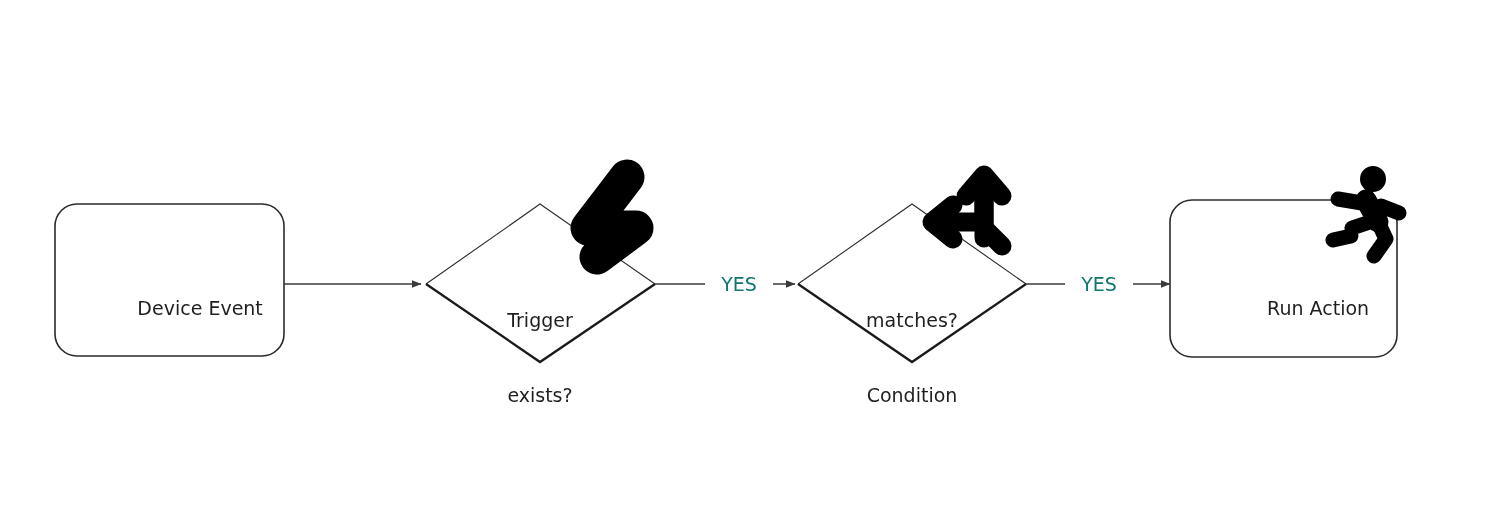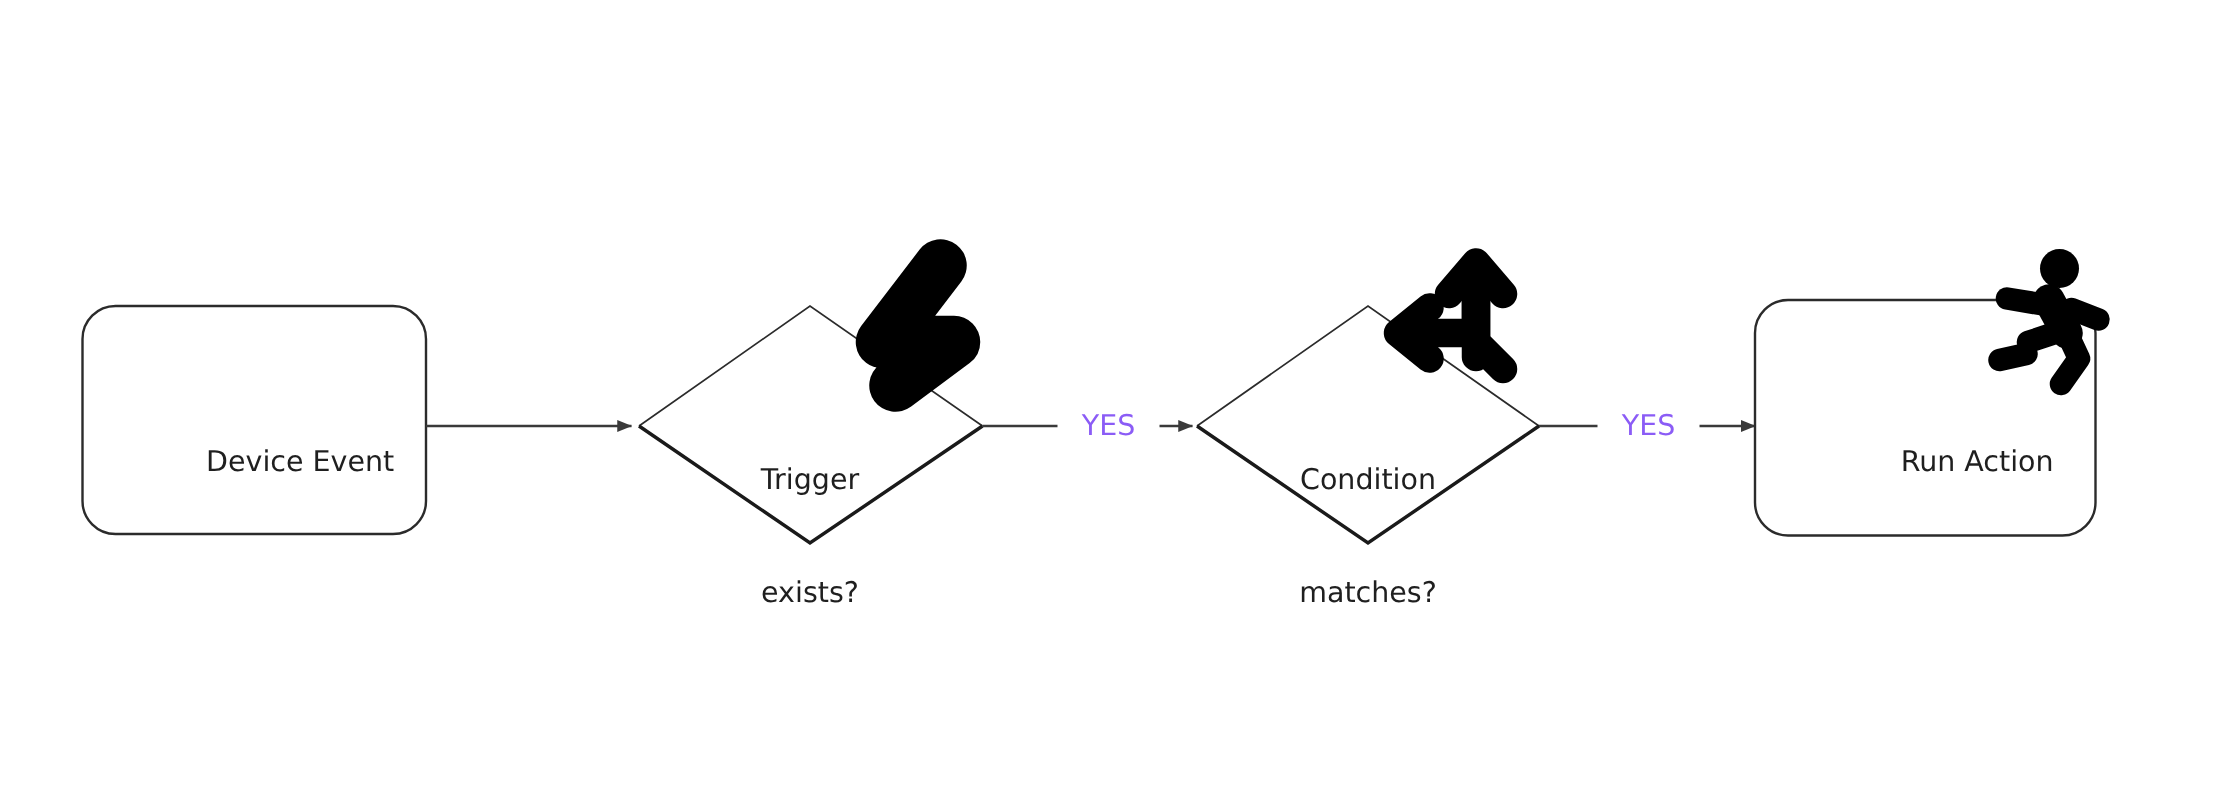--- a/index.html
+++ b/index.html
@@ -31,21 +31,21 @@
     color: #1f1f1f;
     font-size: 19px;
     line-height: 25px;
     font-family: "DejaVu Sans", "Liberation Sans", sans-serif;
     white-space: pre;
     pointer-events: none;
   }
   .edge-label {
     position: absolute;
     text-align: center;
-    color: #8b5cf6;
+    color: #0f766e;
     font-size: 19px;
     line-height: 22px;
     font-family: "DejaVu Sans", "Liberation Sans", sans-serif;
     background: #ffffff;
     padding: 0 4px;
     white-space: pre;
   }
 </style>
 </head>
 <body>
@@ -115,22 +115,22 @@
   <div class="node-label" style="left:55px; top:271px; width:266px;">
     <span>Device Event</span>
   </div>
 
   <div class="node-label" style="left:440px; top:258px; width:200px;">
     <div>Trigger</div>
     <div>exists?</div>
   </div>
 
   <div class="node-label" style="left:812px; top:258px; width:200px;">
+    <div>matches?</div>
     <div>Condition</div>
-    <div>matches?</div>
   </div>
 
   <div class="node-label" style="left:1170px; top:271px; width:272px;">
     <span>Run Action</span>
   </div>
 
   <div class="edge-label" style="left:705px; top:273px; width:60px;">YES</div>
 
   <div class="edge-label" style="left:1065px; top:273px; width:60px;">YES</div>
 

